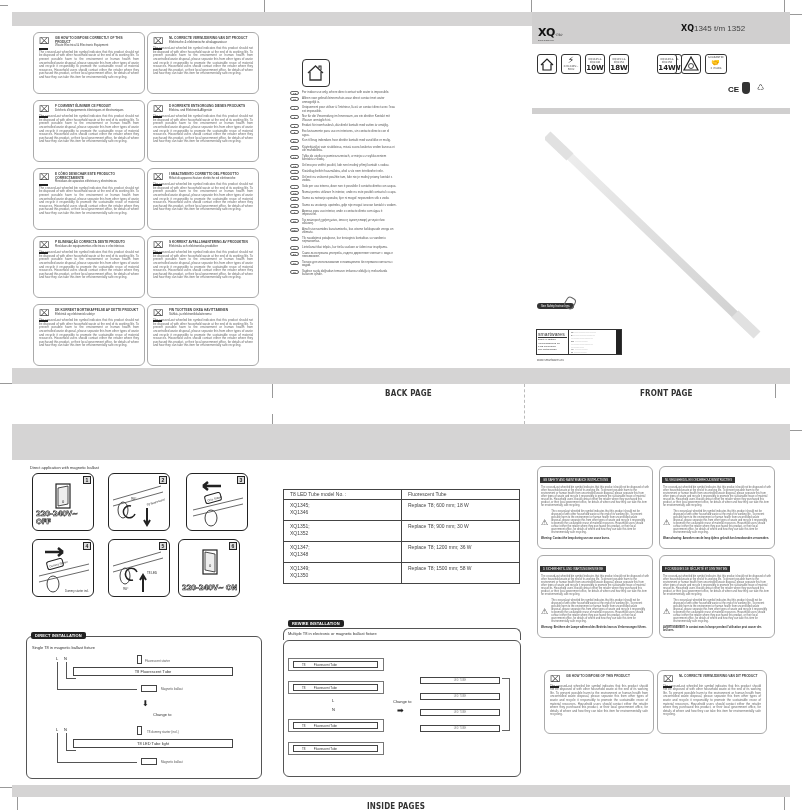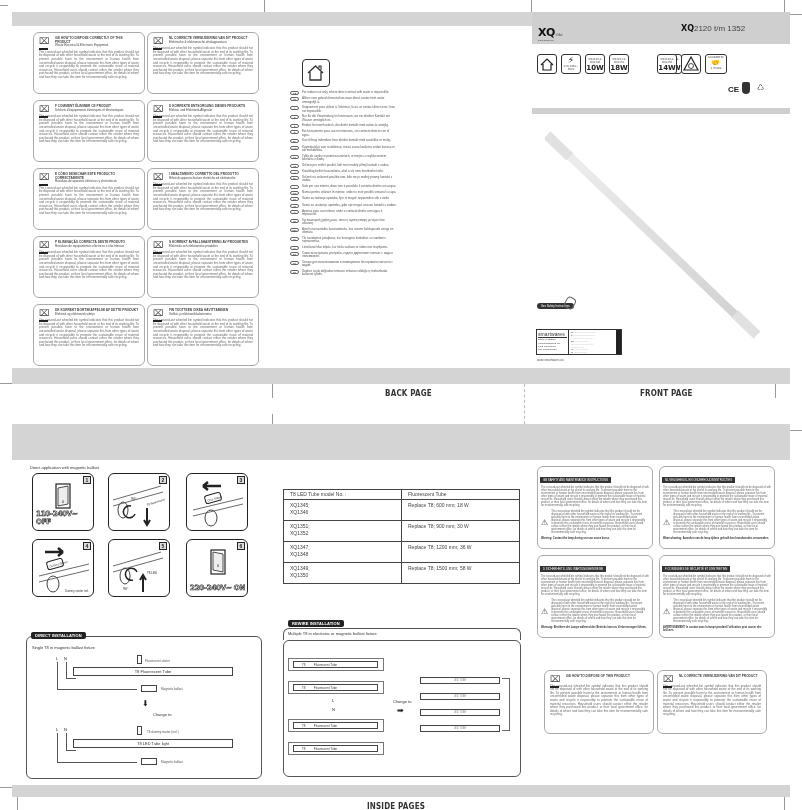--- a/index.html
+++ b/index.html
@@ -244,21 +244,21 @@
       <span class="lang-text">Sadece suyla doğrudan temasın imkansız olduğu iç mekanlarda kullanım içindir.</span>
     </div>
   </div>
 
 <div class="band" style="left:532px;top:12px;width:258px;height:32px;background:#d0cfcf"></div>
 <div class="abs" style="left:538px;top:22px">
   <span style="font-family:'DejaVu Sans',sans-serif;font-weight:bold;font-size:11px;color:#111;letter-spacing:-0.5px">XQ</span><span style="font-family:'DejaVu Serif',serif;font-style:italic;font-size:4px;color:#444">-lite</span>
   <div style="font-size:2.5px;color:#444;margin-top:-1px">ECO DESIGN</div>
 </div>
 <div class="abs" style="left:681px;top:24px;font-size:8px;color:#444">
-  <span style="font-family:'DejaVu Sans',sans-serif;font-weight:bold;color:#111">XQ</span><span>2120 t/m 1352</span>
+  <span style="font-family:'DejaVu Sans',sans-serif;font-weight:bold;color:#111">XQ</span><span>1345 t/m 1352</span>
 </div>
 
 <div class="spec" style="left:537px">
   <svg width="18" height="18" viewBox="0 0 18 18">
       <path d="M3 10 L9 4 L15 10 M5 9 V15 H13 V9" fill="none" stroke="#222" stroke-width="1.2"></path>
     </svg>
 </div>
 <div class="spec" style="left:561px">
   <div style="font-size:9px;line-height:10px">⚡</div>
   <div class="sm" style="margin-top:0">220-240V~ 50Hz</div>
@@ -340,21 +340,21 @@
 
 <div class="abs" style="left:30px;top:465px;font-size:4px;color:#333">Direct application with magnetic ballast</div>
 
 <div class="step" style="left:32px;top:473px">
   <div class="num">1</div>
   <svg class="abs" style="left:21px;top:8px" width="18" height="28" viewBox="0 0 18 28">
       <rect x="2" y="2" width="14" height="24" fill="#fff" stroke="#222" stroke-width="1.2"></rect>
       <path d="M4 6 L14 4 V22 L4 24 Z" fill="#eee" stroke="#222" stroke-width="0.8"></path>
       <text x="8" y="21" font-size="4" fill="#222">0</text>
     </svg>
-  <div class="volt">110-240V~ OFF</div>
+  <div class="volt">220-240V~ OFF</div>
 </div>
 <div class="step" style="left:108px;top:473px">
   <div class="num">2</div>
   <svg class="abs" style="left:2px;top:6px" width="56" height="48" viewBox="0 0 56 48">
       <path d="M2 20 L50 6 M2 26 L52 12" stroke="#444" stroke-width="0.8" fill="none"></path>
       <ellipse cx="12" cy="30" rx="5" ry="8" fill="none" stroke="#444"></ellipse>
       <path d="M20 26 A6 6 0 1 0 24 34" fill="none" stroke="#222" stroke-width="1.5"></path>
       <path d="M36 28 V44 M33 40 L36 45 L39 40" stroke="#222" stroke-width="2" fill="none"></path>
       <text x="20" y="20" font-size="3.5" fill="#222">90°</text>
       <text x="36" y="26" font-size="3" fill="#222" transform="rotate(-18 36 26)">T8 fluorescent</text>
@@ -385,21 +385,21 @@
   <div class="num">5</div>
   <svg class="abs" style="left:2px;top:6px" width="56" height="48" viewBox="0 0 56 48">
       <path d="M2 20 L50 6 M2 26 L52 12" stroke="#444" stroke-width="0.8" fill="none"></path>
       <ellipse cx="14" cy="30" rx="5" ry="8" fill="none" stroke="#444"></ellipse>
       <path d="M22 34 A6 6 0 1 1 26 26" fill="none" stroke="#222" stroke-width="1.5"></path>
       <path d="M32 46 V30 M29 34 L32 29 L35 34" stroke="#222" stroke-width="2" fill="none"></path>
       <text x="12" y="44" font-size="3.5" fill="#222">90°</text>
       <text x="36" y="28" font-size="3" fill="#222">T8 LED</text>
     </svg>
 </div>
-<div class="step" style="left:186px;top:539px">
+<div class="step" style="left:178px;top:539px">
   <div class="num">6</div>
   <svg class="abs" style="left:22px;top:8px" width="18" height="28" viewBox="0 0 18 28">
       <rect x="2" y="2" width="14" height="24" fill="#fff" stroke="#222" stroke-width="1.2"></rect>
       <path d="M4 4 L14 6 V24 L4 22 Z" fill="#eee" stroke="#222" stroke-width="0.8"></path>
       <text x="8" y="19" font-size="4" fill="#222">0</text>
     </svg>
   <div class="volt">220-240V~ ON</div>
 </div>
 
 <div class="section" style="left:26px;top:636px;width:236px;height:143px"></div>

